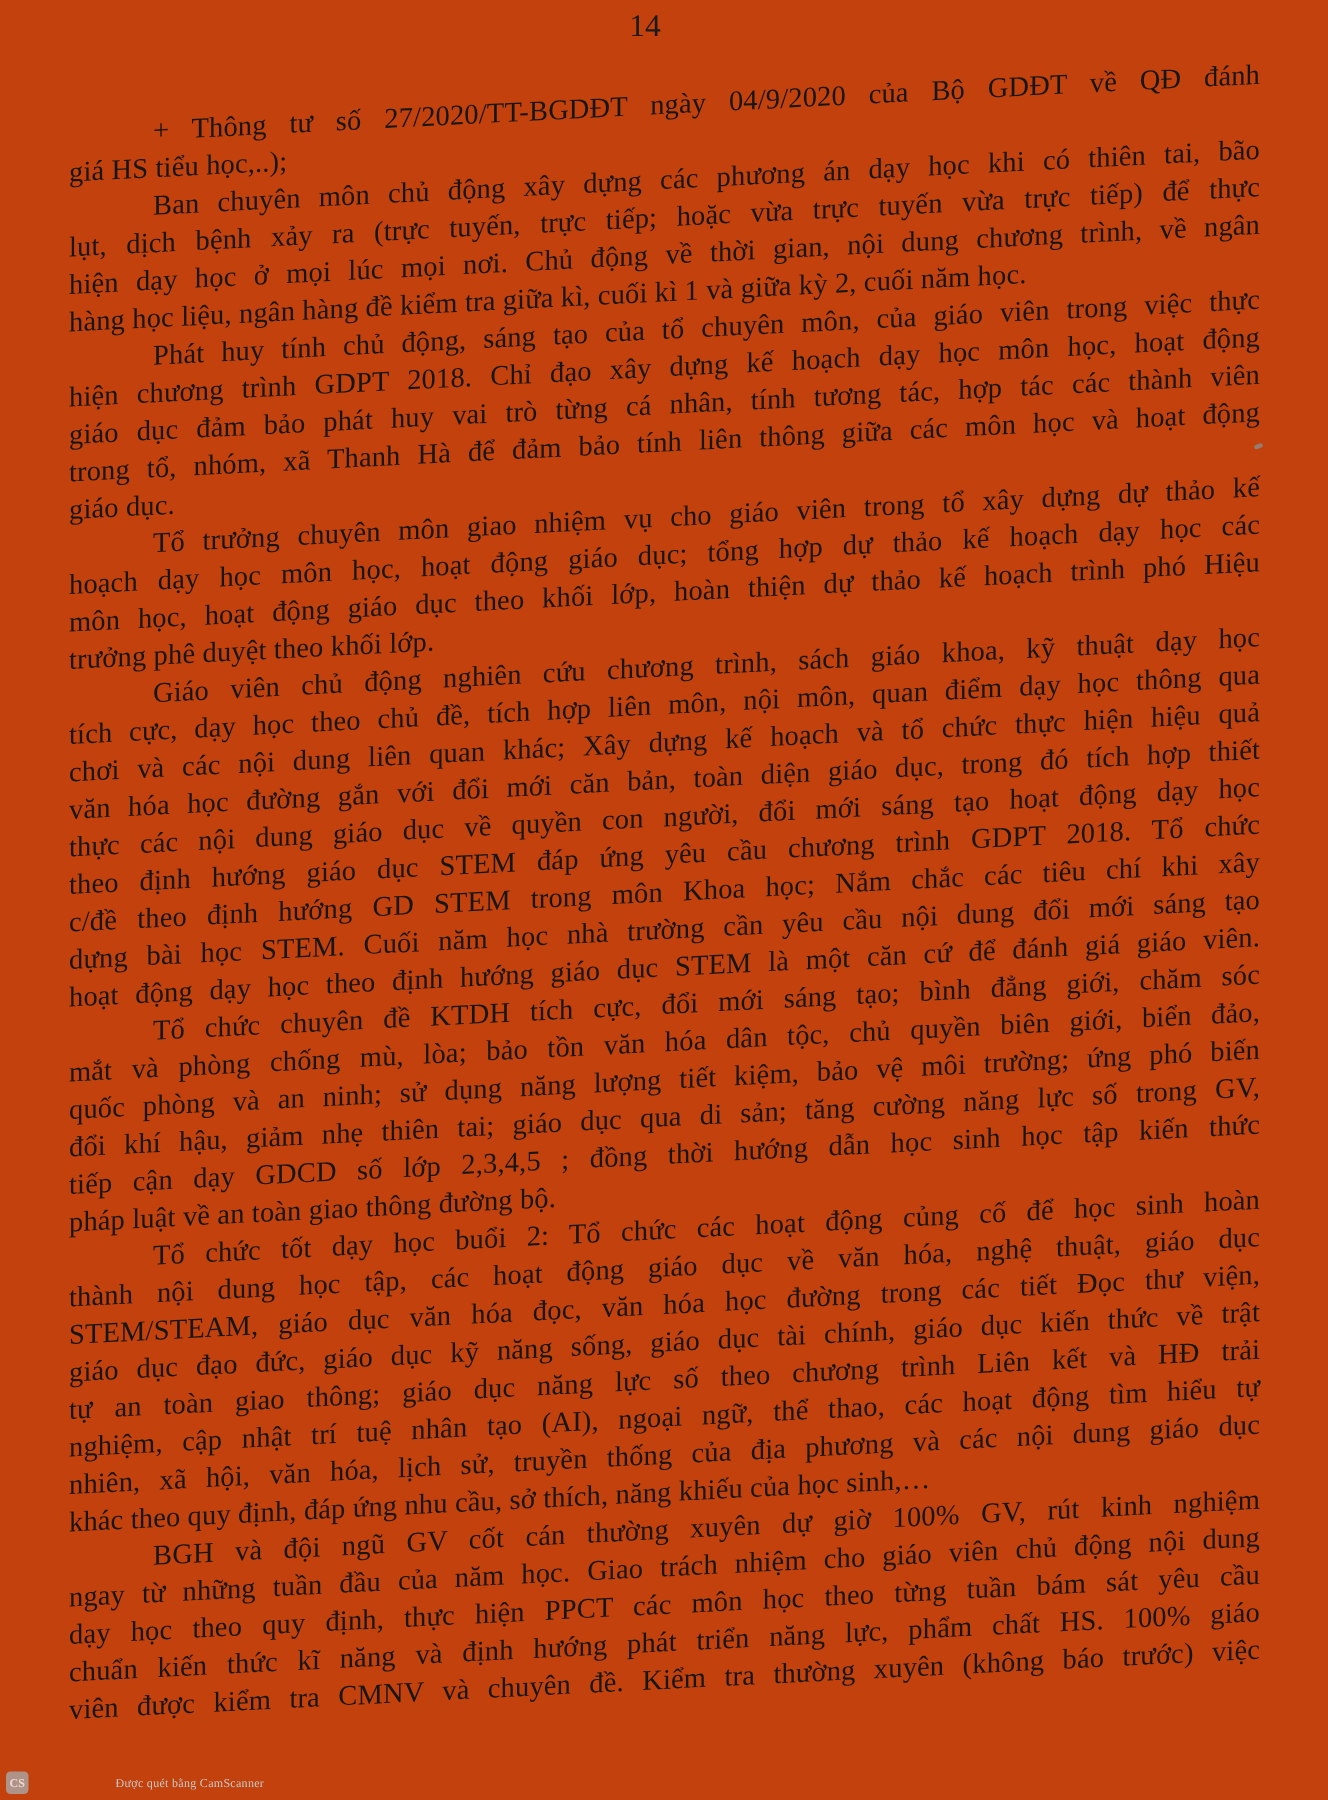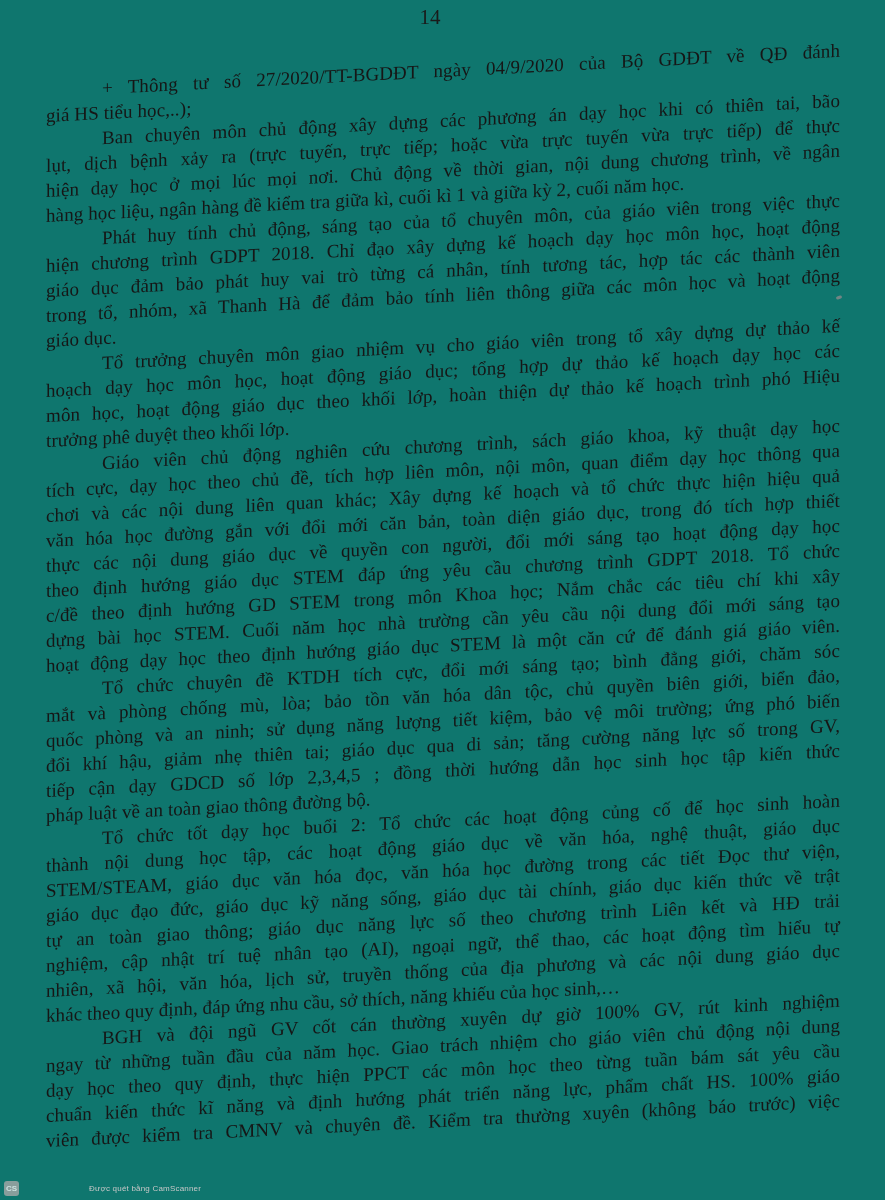--- a/index.html
+++ b/index.html
@@ -5,21 +5,21 @@
 <style>
   html, body { margin: 0; padding: 0; }
   body {
     width: 885px; height: 1200px;
     background: #e9e9e9;
     font-family: "Liberation Serif", "DejaVu Serif", serif;
   }
   .sheet {
     position: relative;
     width: 885px; height: 1200px;
-    background: #0f766e;
+    background: #c2410c;
     overflow: hidden;
   }
   .page-number {
     position: absolute;
     top: 5px; left: 398px; width: 64px;
     text-align: center;
     font-size: 21px;
     color: #1a1a1a;
   }
   .doc {
@@ -46,22 +46,22 @@
     left: 836px; top: 296px;
     width: 6px; height: 3px;
     background: #8a8a8a;
     border-radius: 2px;
     transform: rotate(-20deg);
     opacity: .8;
   }
   .watermark {
     position: absolute;
     left: 4px; bottom: 4px;
-    display: flex; align-items: center; gap: 24px;
-    font-family: Liberation Sans, sans-serif;
+    display: flex; align-items: center; gap: 12px;
+    font-family: Liberation Serif, serif;
   }
   .cs-badge {
     width: 15px; height: 15px;
     border-radius: 3px;
     background: #a8a8a8;
     color: #fdfdfd;
     font-size: 8px; font-weight: bold;
     display: flex; align-items: center; justify-content: center;
     opacity: .8;
   }

